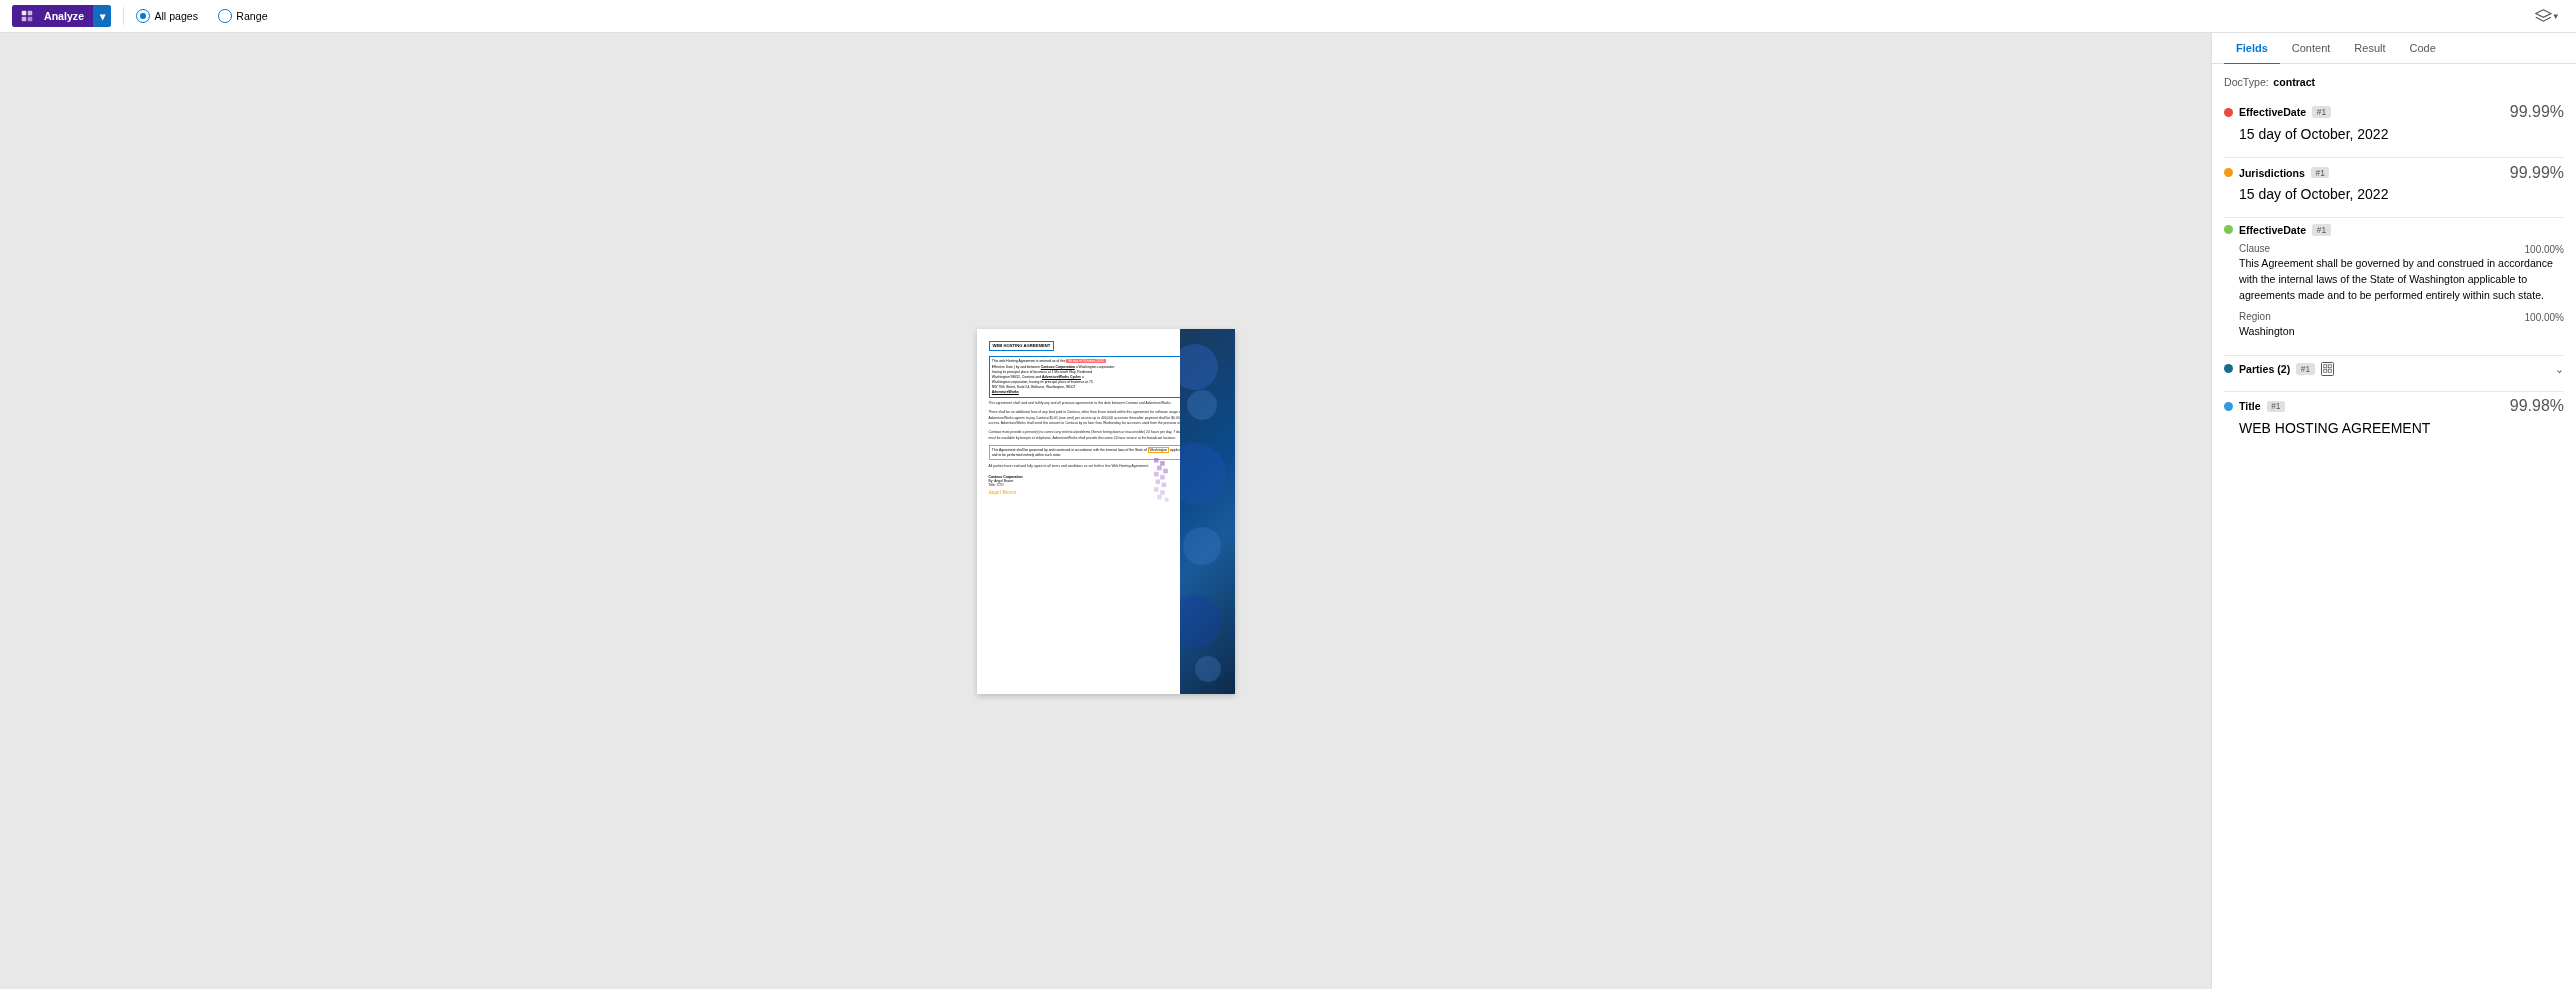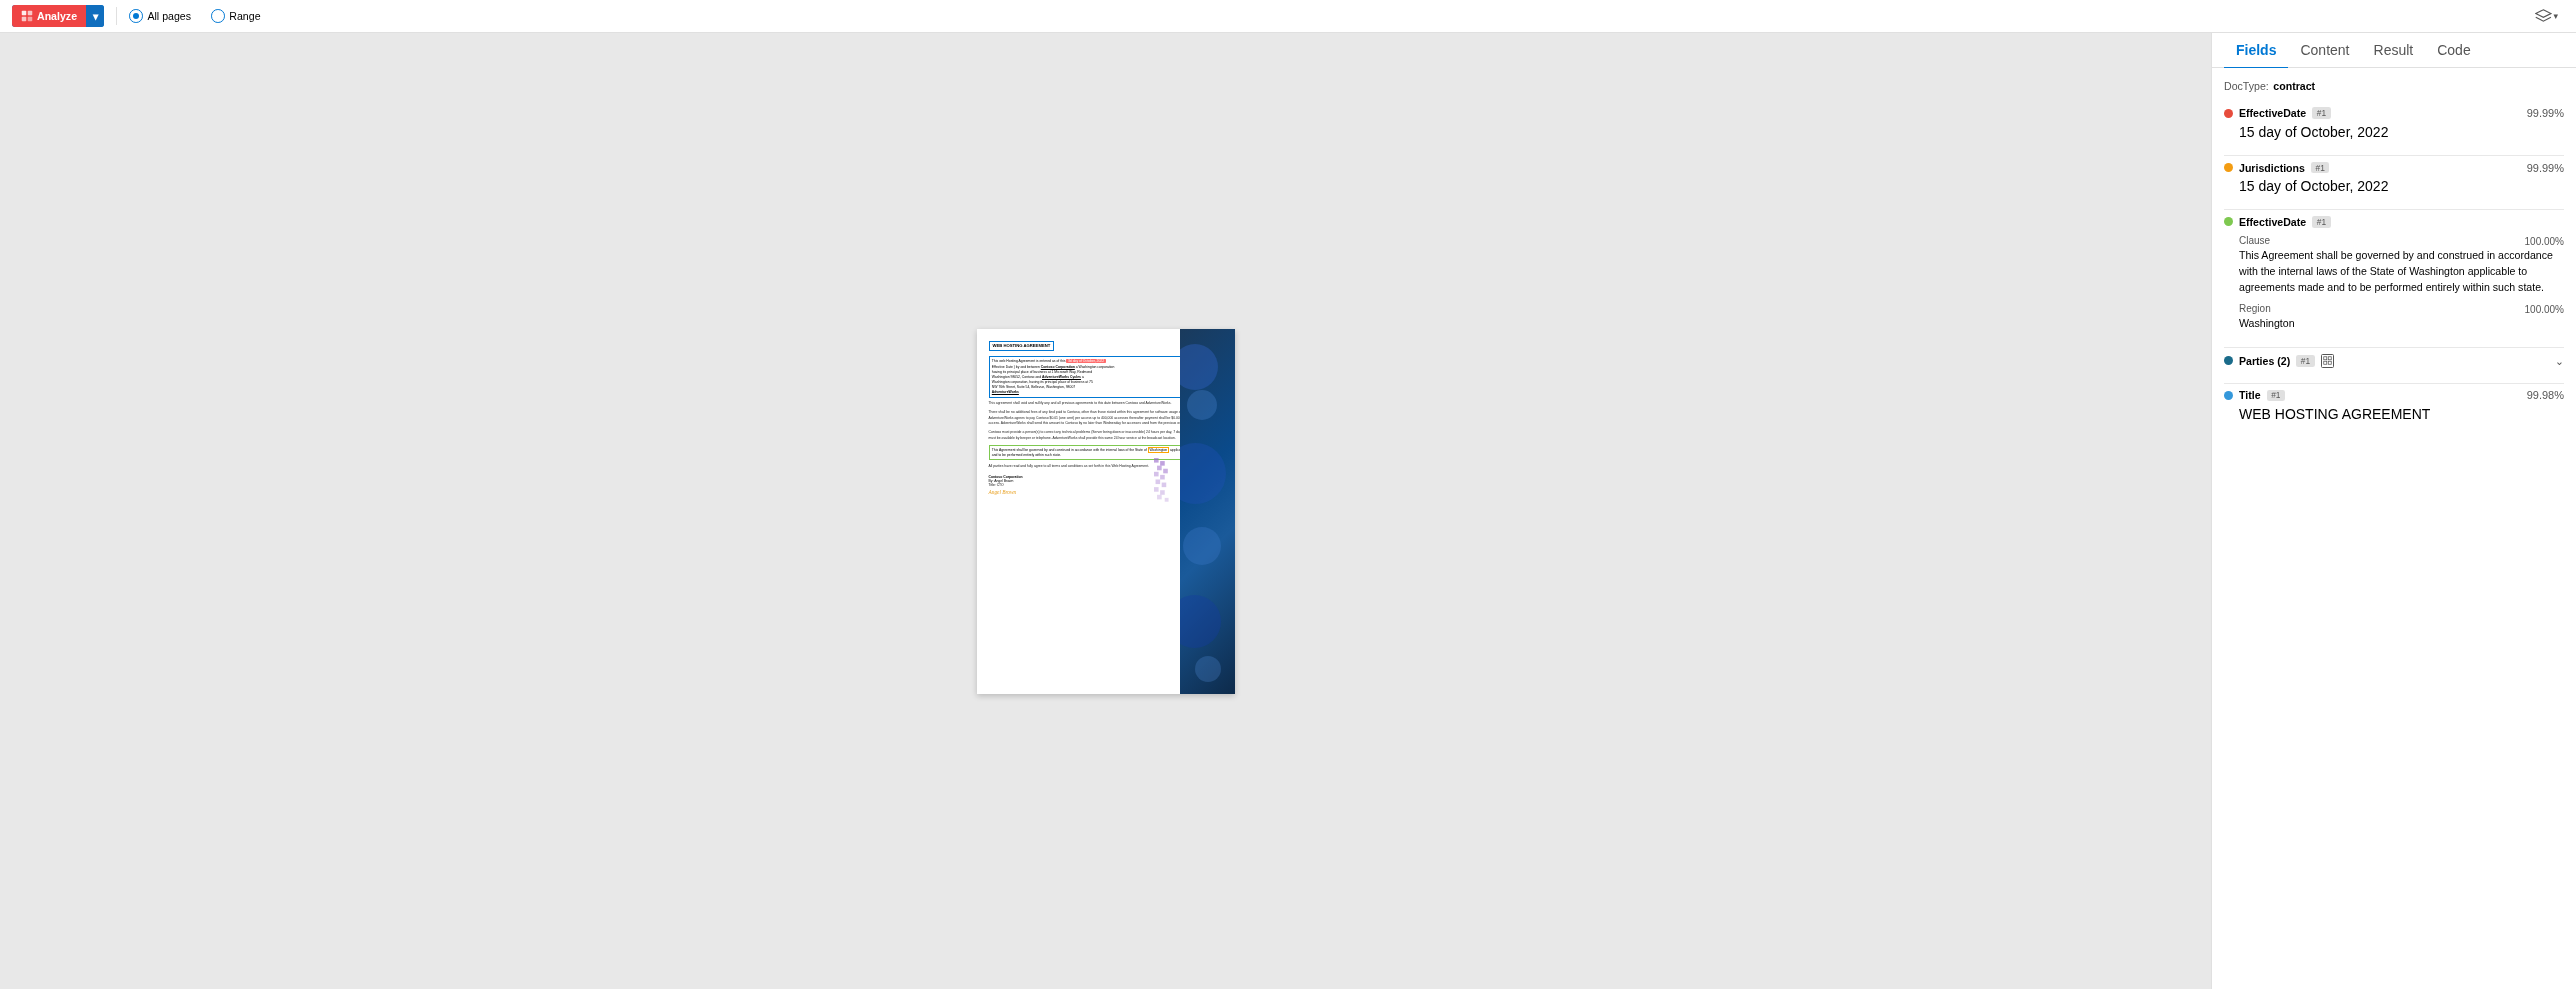--- a/index.html
+++ b/index.html
@@ -11,22 +11,22 @@
       background: #fff; border-bottom: 0.8px solid #e0e0e0;
       padding: 6px 12px; height: 33px; flex-shrink: 0;
     }
     .toolbar-analyze {
       display: flex; align-items: center; gap: 0;
       background: #0078d4; color: #fff; border-radius: 3px;
       font-size: 10.6px; font-weight: 600; cursor: pointer;
       border: none; overflow: hidden;
     }
     .toolbar-analyze-main {
-      display: flex; align-items: flex-start; gap: 4px;
-      padding: 4.6px 9px; background: #ef4444; cursor: pointer;
+      display: flex; align-items: flex-start; gap: 11px;
+      padding: 4.6px 9px; background: #4c1d95; cursor: pointer;
     }
     .toolbar-analyze-dropdown {
       display: flex; align-items: center;
       padding: 4.6px 6px; background: #106ebe; cursor: pointer;
       border-left: 0.8px solid #106ebe;
     }
     .toolbar-divider { width: 0.8px; height: 18px; background: #e0e0e0; margin: 0 3px; }
     .radio-group { display: flex; align-items: center; gap: 20px; }
     .radio-item { display: flex; align-items: center; gap: 4.6px; cursor: pointer; font-size: 10.6px; }
     .radio-circle {
@@ -92,21 +92,21 @@
     
     .right-panel {
       width: 365px; background: #fff; border-left: 0.8px solid #e0e0e0;
       display: flex; flex-direction: column; flex-shrink: 0; overflow-y: auto;
     }
 
     .panel-tabs {
       display: flex; border-bottom: 0.8px solid #e0e0e0; padding: 0 12px; flex-shrink: 0;
     }
     .panel-tab {
-      padding: 9px 12px; cursor: pointer; font-size: 14px; color: #555;
+      padding: 9px 12px; cursor: pointer; font-size: 11px; color: #555;
       border-bottom: 1.5px solid transparent; margin-bottom: -0.8px;
     }
     .panel-tab.active { color: #0078d4; border-bottom-color: #0078d4; font-weight: 600; }
 
     .panel-content { padding: 12px; flex: 1; overflow-y: auto; }
 
     .doctype-row {
       display: flex; align-items: center; gap: 4.6px; margin-bottom: 15px; font-size: 10.6px;
     }
     .doctype-label { color: #555; }
@@ -117,21 +117,21 @@
       display: flex; align-items: center; gap: 6px; margin-bottom: 4.6px;
     }
     .field-dot {
       width: 9px; height: 9px; border-radius: 50%; flex-shrink: 0;
     }
     .field-name { font-size: 10.6px; font-weight: 600; color: #000; }
     .field-badge {
       background: #e0e0e0; color: #555; font-size: 8.4px; padding: 0.8px 4.6px;
       border-radius: 2.3px; font-weight: 400;
     }
-    .field-confidence { margin-left: auto; font-size: 11px; color: #555; }
+    .field-confidence { margin-left: auto; font-size: 16px; color: #555; }
     .field-value { font-size: 14px; color: #000; padding-left: 15px; }
     .field-subitem { padding-left: 15px; margin-bottom: 6px; margin-top: 7px; }
     .field-subitem-label { font-size: 10px; color: #555; margin-bottom: 2.3px; }
     .field-subitem-confidence { margin-left: auto; font-size: 10px; color: #555; }
     .field-subitem-header { display: flex; align-items: center; }
     .field-subitem-value { font-size: 10.6px; color: #000; line-height: 1.5; }
 
     .parties-header {
       display: flex; align-items: center; gap: 6px;
     }

